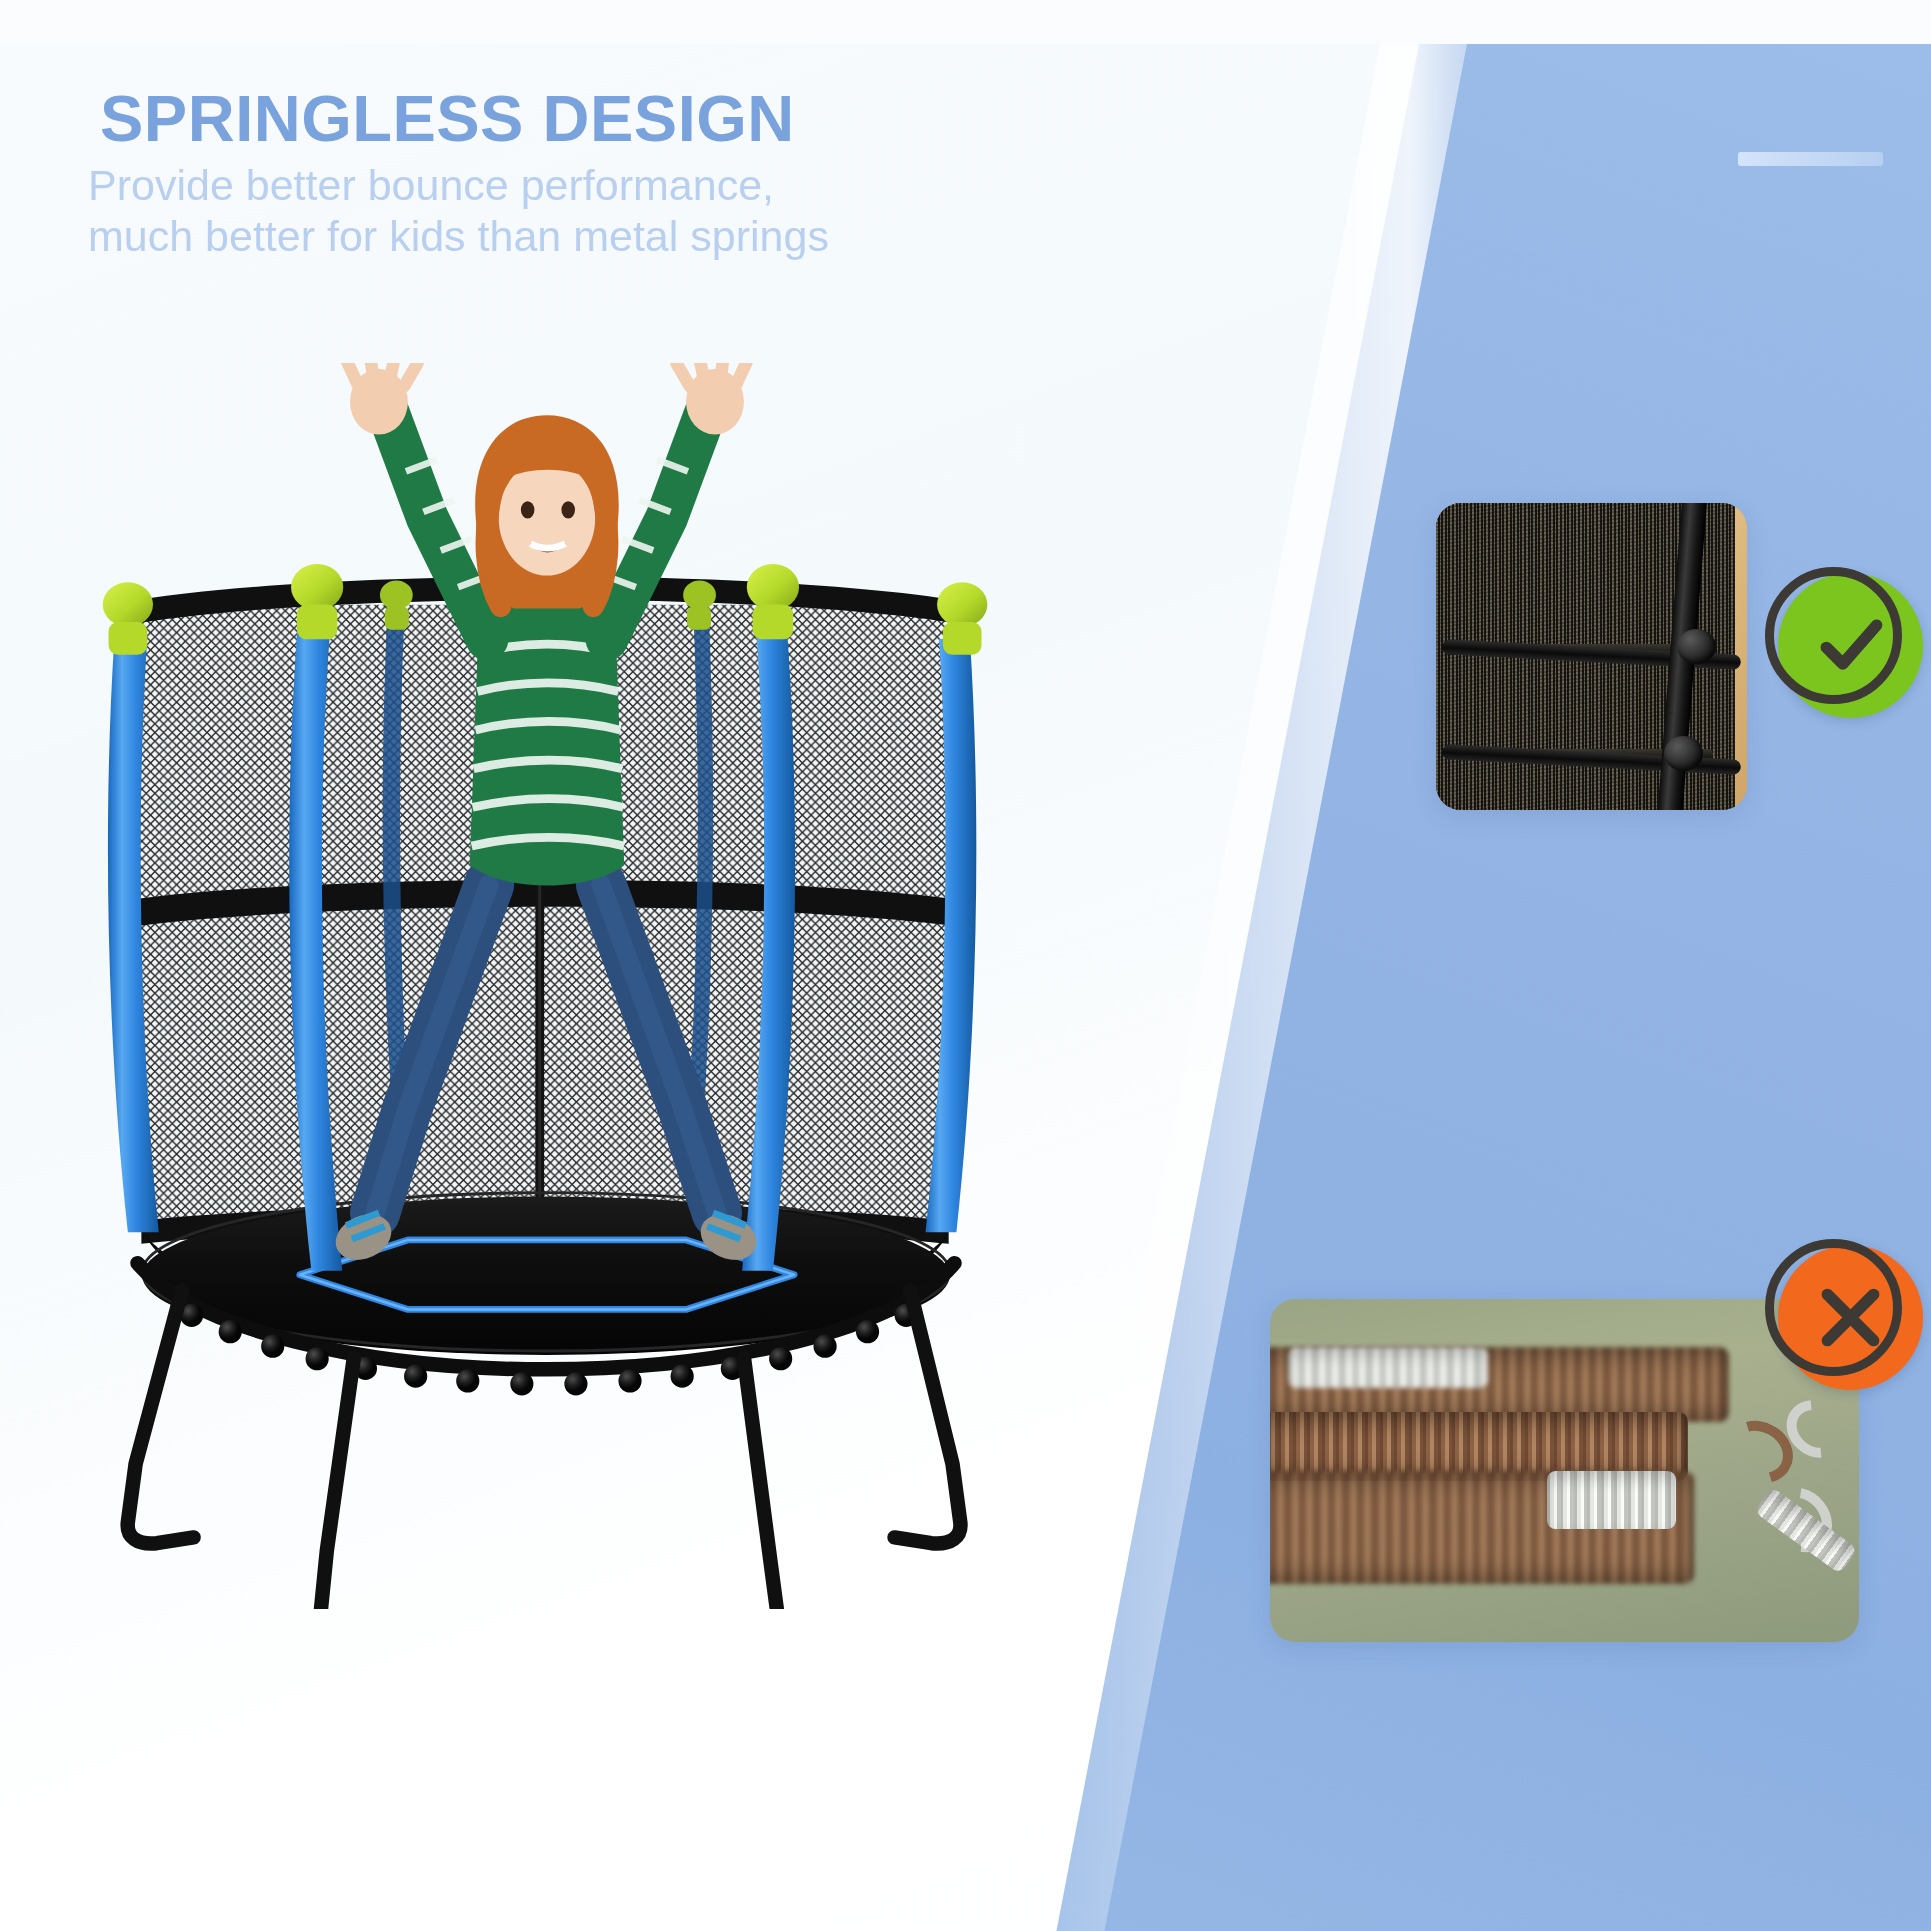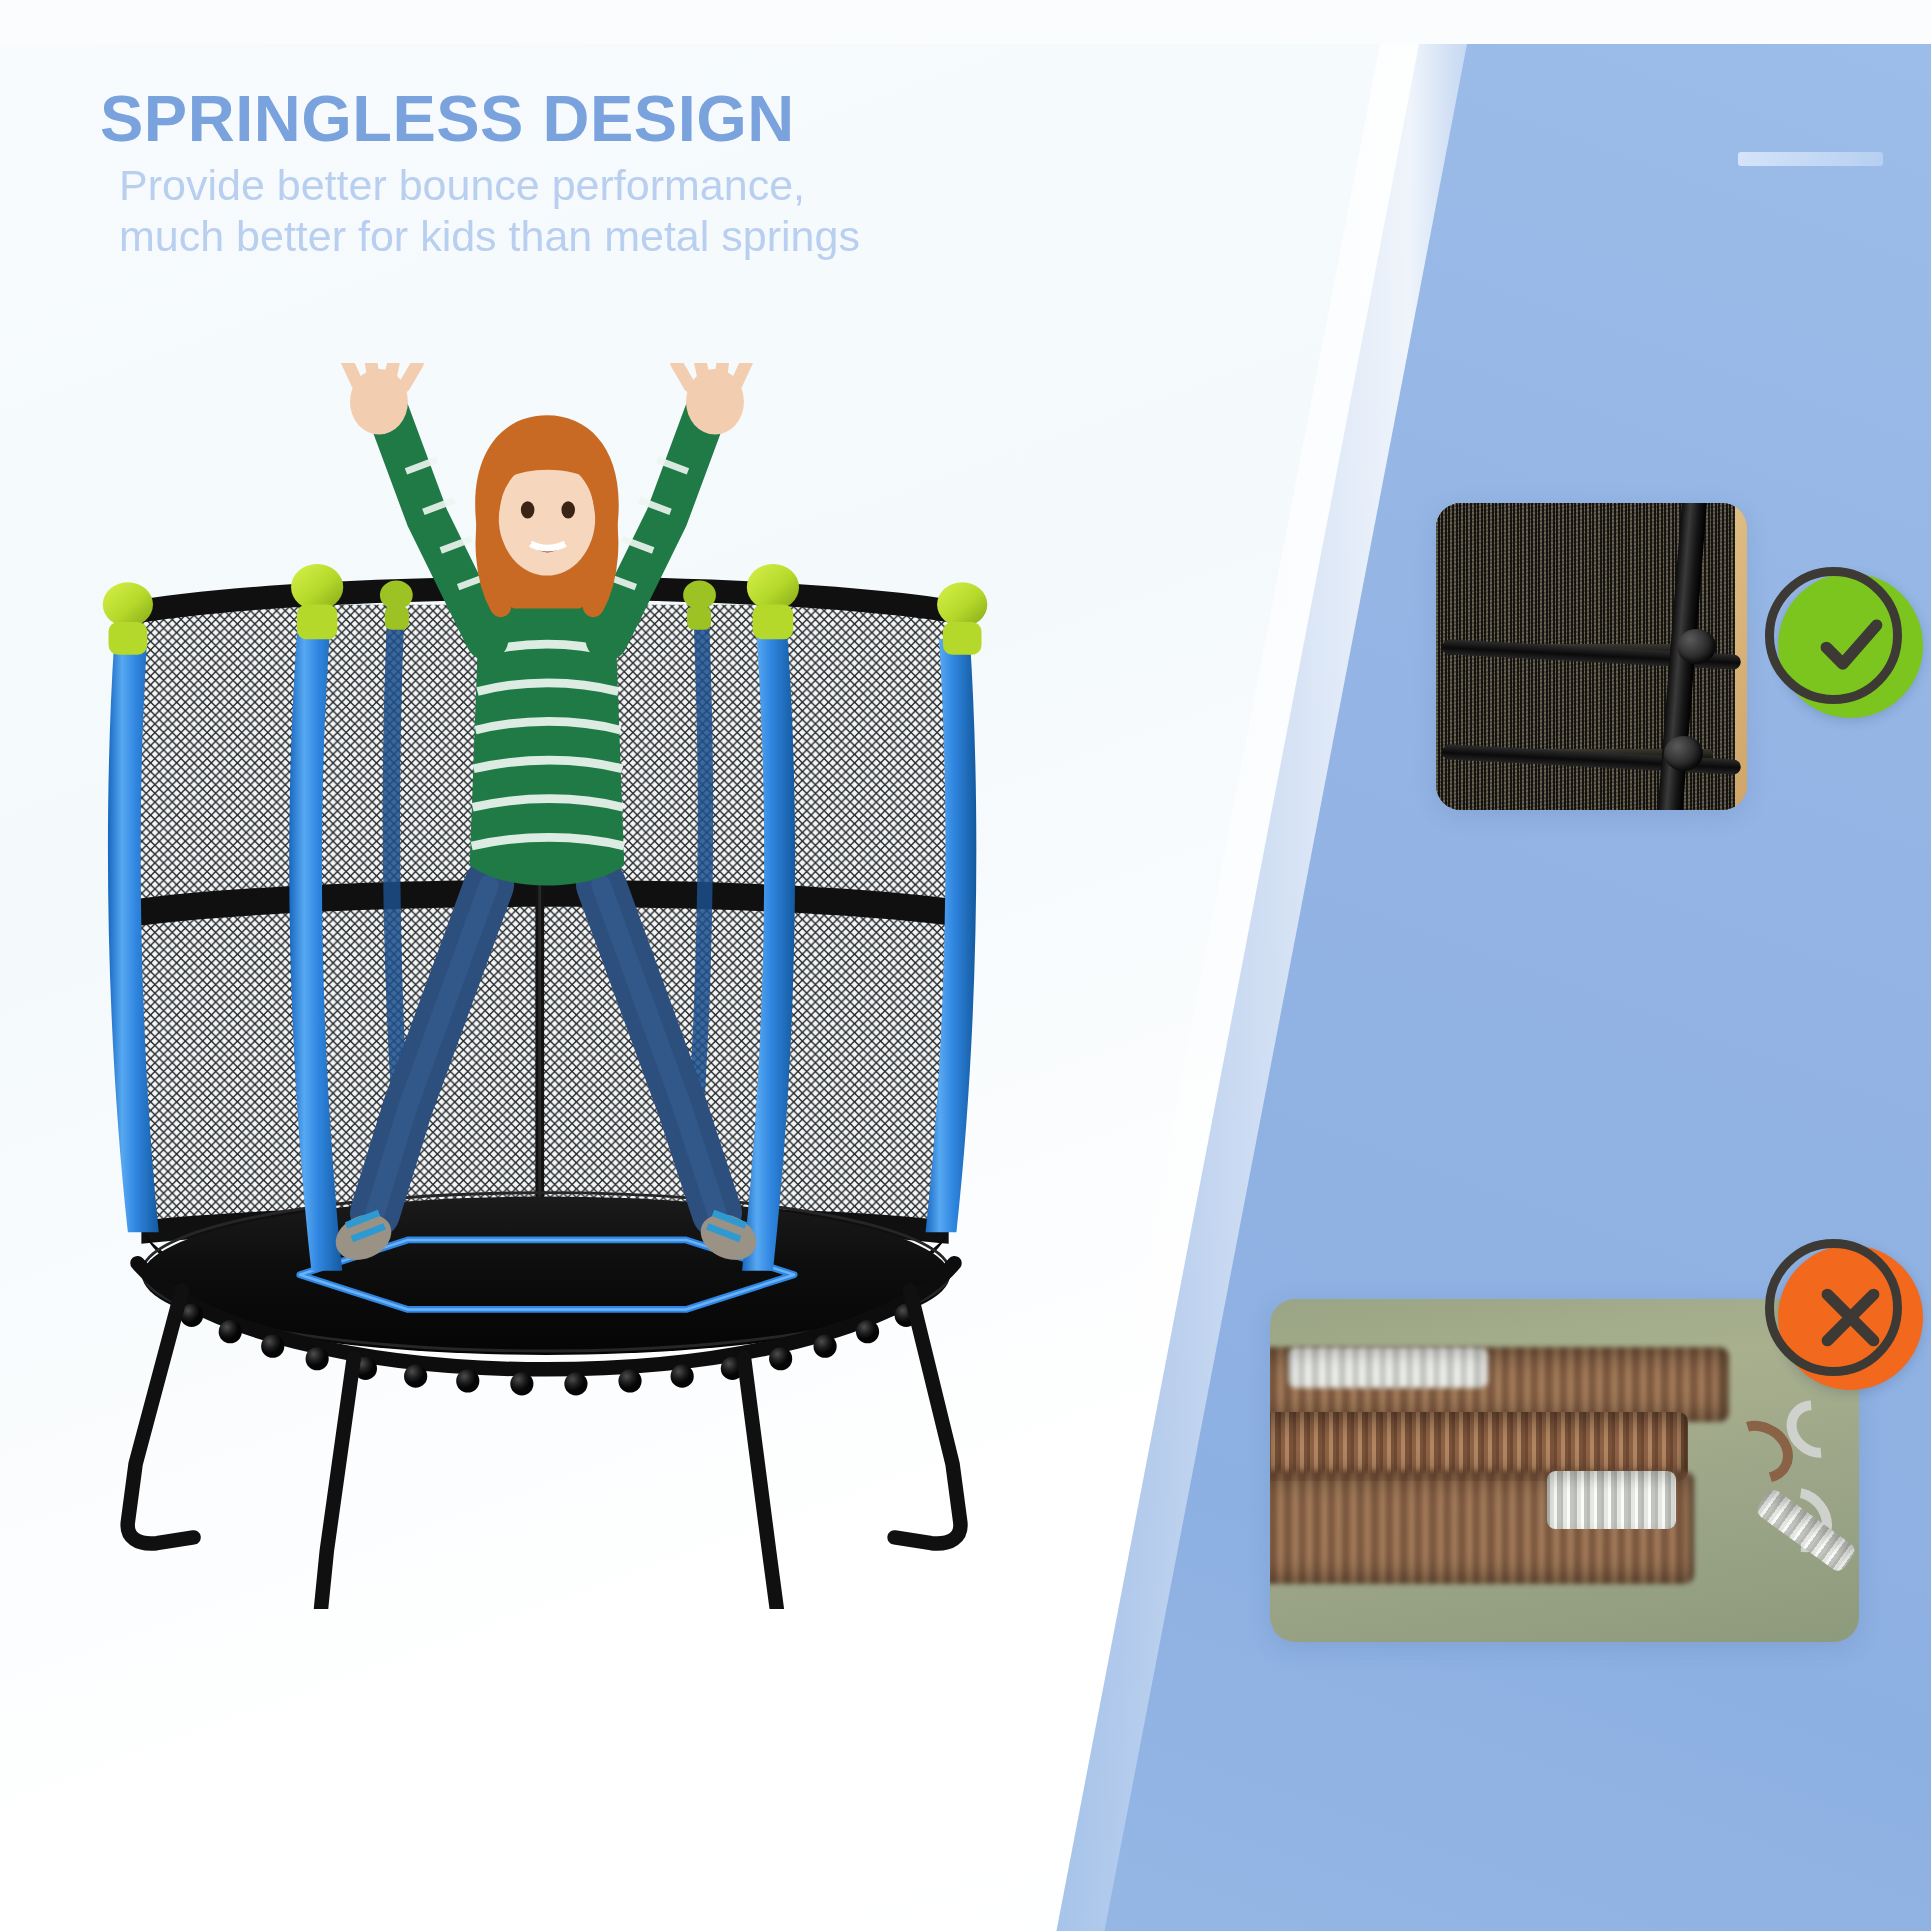--- a/index.html
+++ b/index.html
@@ -29,21 +29,21 @@
     pointer-events:none;
   }
 
   
   .headline {
     position:absolute; left:100px; top:37px;
     font-size:65px; font-weight:700; letter-spacing:0.5px;
     color:#7aa2dd; white-space:nowrap;
   }
   .subline {
-    position:absolute; left:119px; top:116px;
+    position:absolute; left:88px; top:116px;
     font-size:43px; font-weight:400; line-height:1.18;
     color:#b9cff0; white-space:nowrap;
   }
 
   .accent-bar {
     position:absolute; left:1738px; top:108px;
     width:145px; height:13.5px; border-radius:2.9px;
     background:linear-gradient(to right, rgba(215,230,250,.95), rgba(205,224,248,.55));
   }
 

